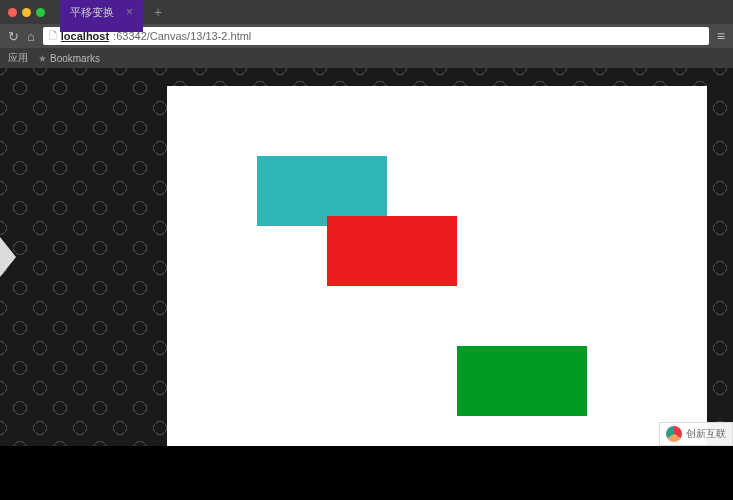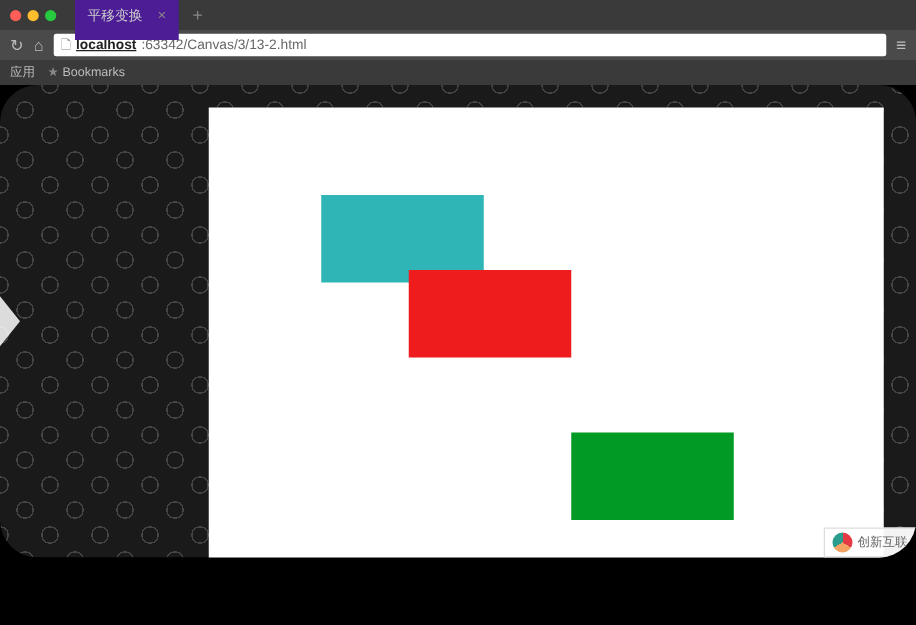--- a/index.html
+++ b/index.html
@@ -50,21 +50,20 @@
 
   .viewport {
     width: 100%; height: 378px; position: relative;
     background-color: #1a1a1a;
     background-image:
       radial-gradient(circle at center, transparent 6px, #444 6px, #444 7px, transparent 7px),
       radial-gradient(circle at center, transparent 6px, #444 6px, #444 7px, transparent 7px);
     background-size: 40px 40px, 40px 40px;
     background-position: 0 0, 20px 20px;
     overflow: hidden;
-    border-radius: 30px;
   }
 
   .canvas-area {
     position: absolute; top: 18px; left: 167px; width: 540px; height: 414px;
     background: #fff;
   }
   .rect { position: absolute; }
   .rect.cyan  { background: #2fb5b5; left: 90px;  top: 70px;  width: 130px; height: 70px; }
   .rect.red   { background: #ee1c1c; left: 160px; top: 130px; width: 130px; height: 70px; }
   .rect.green { background: #009a24; left: 290px; top: 260px; width: 130px; height: 70px; }
@@ -101,21 +100,21 @@
   </div>
   <span class="new-tab">+</span>
 </div>
 
 <div class="addr-bar">
   <span class="nav-icon">↻</span>
   <span class="nav-icon">⌂</span>
   <div class="omnibox">
     <span class="page-icon">🗋</span>
     <span class="url-host">localhost</span>
-      <span class="url-path">:63342/Canvas/3/13-2.html</span>
+      <span class="url-path">:63342/Canvas/13/13-2.html</span>
   </div>
   <span class="menu-icon">≡</span>
 </div>
 
 <div class="bookmarks-bar">
   <span class="bm-item">
     <span>应用</span>
   </span>
   <span class="bm-item">
     <span class="star">★</span>

